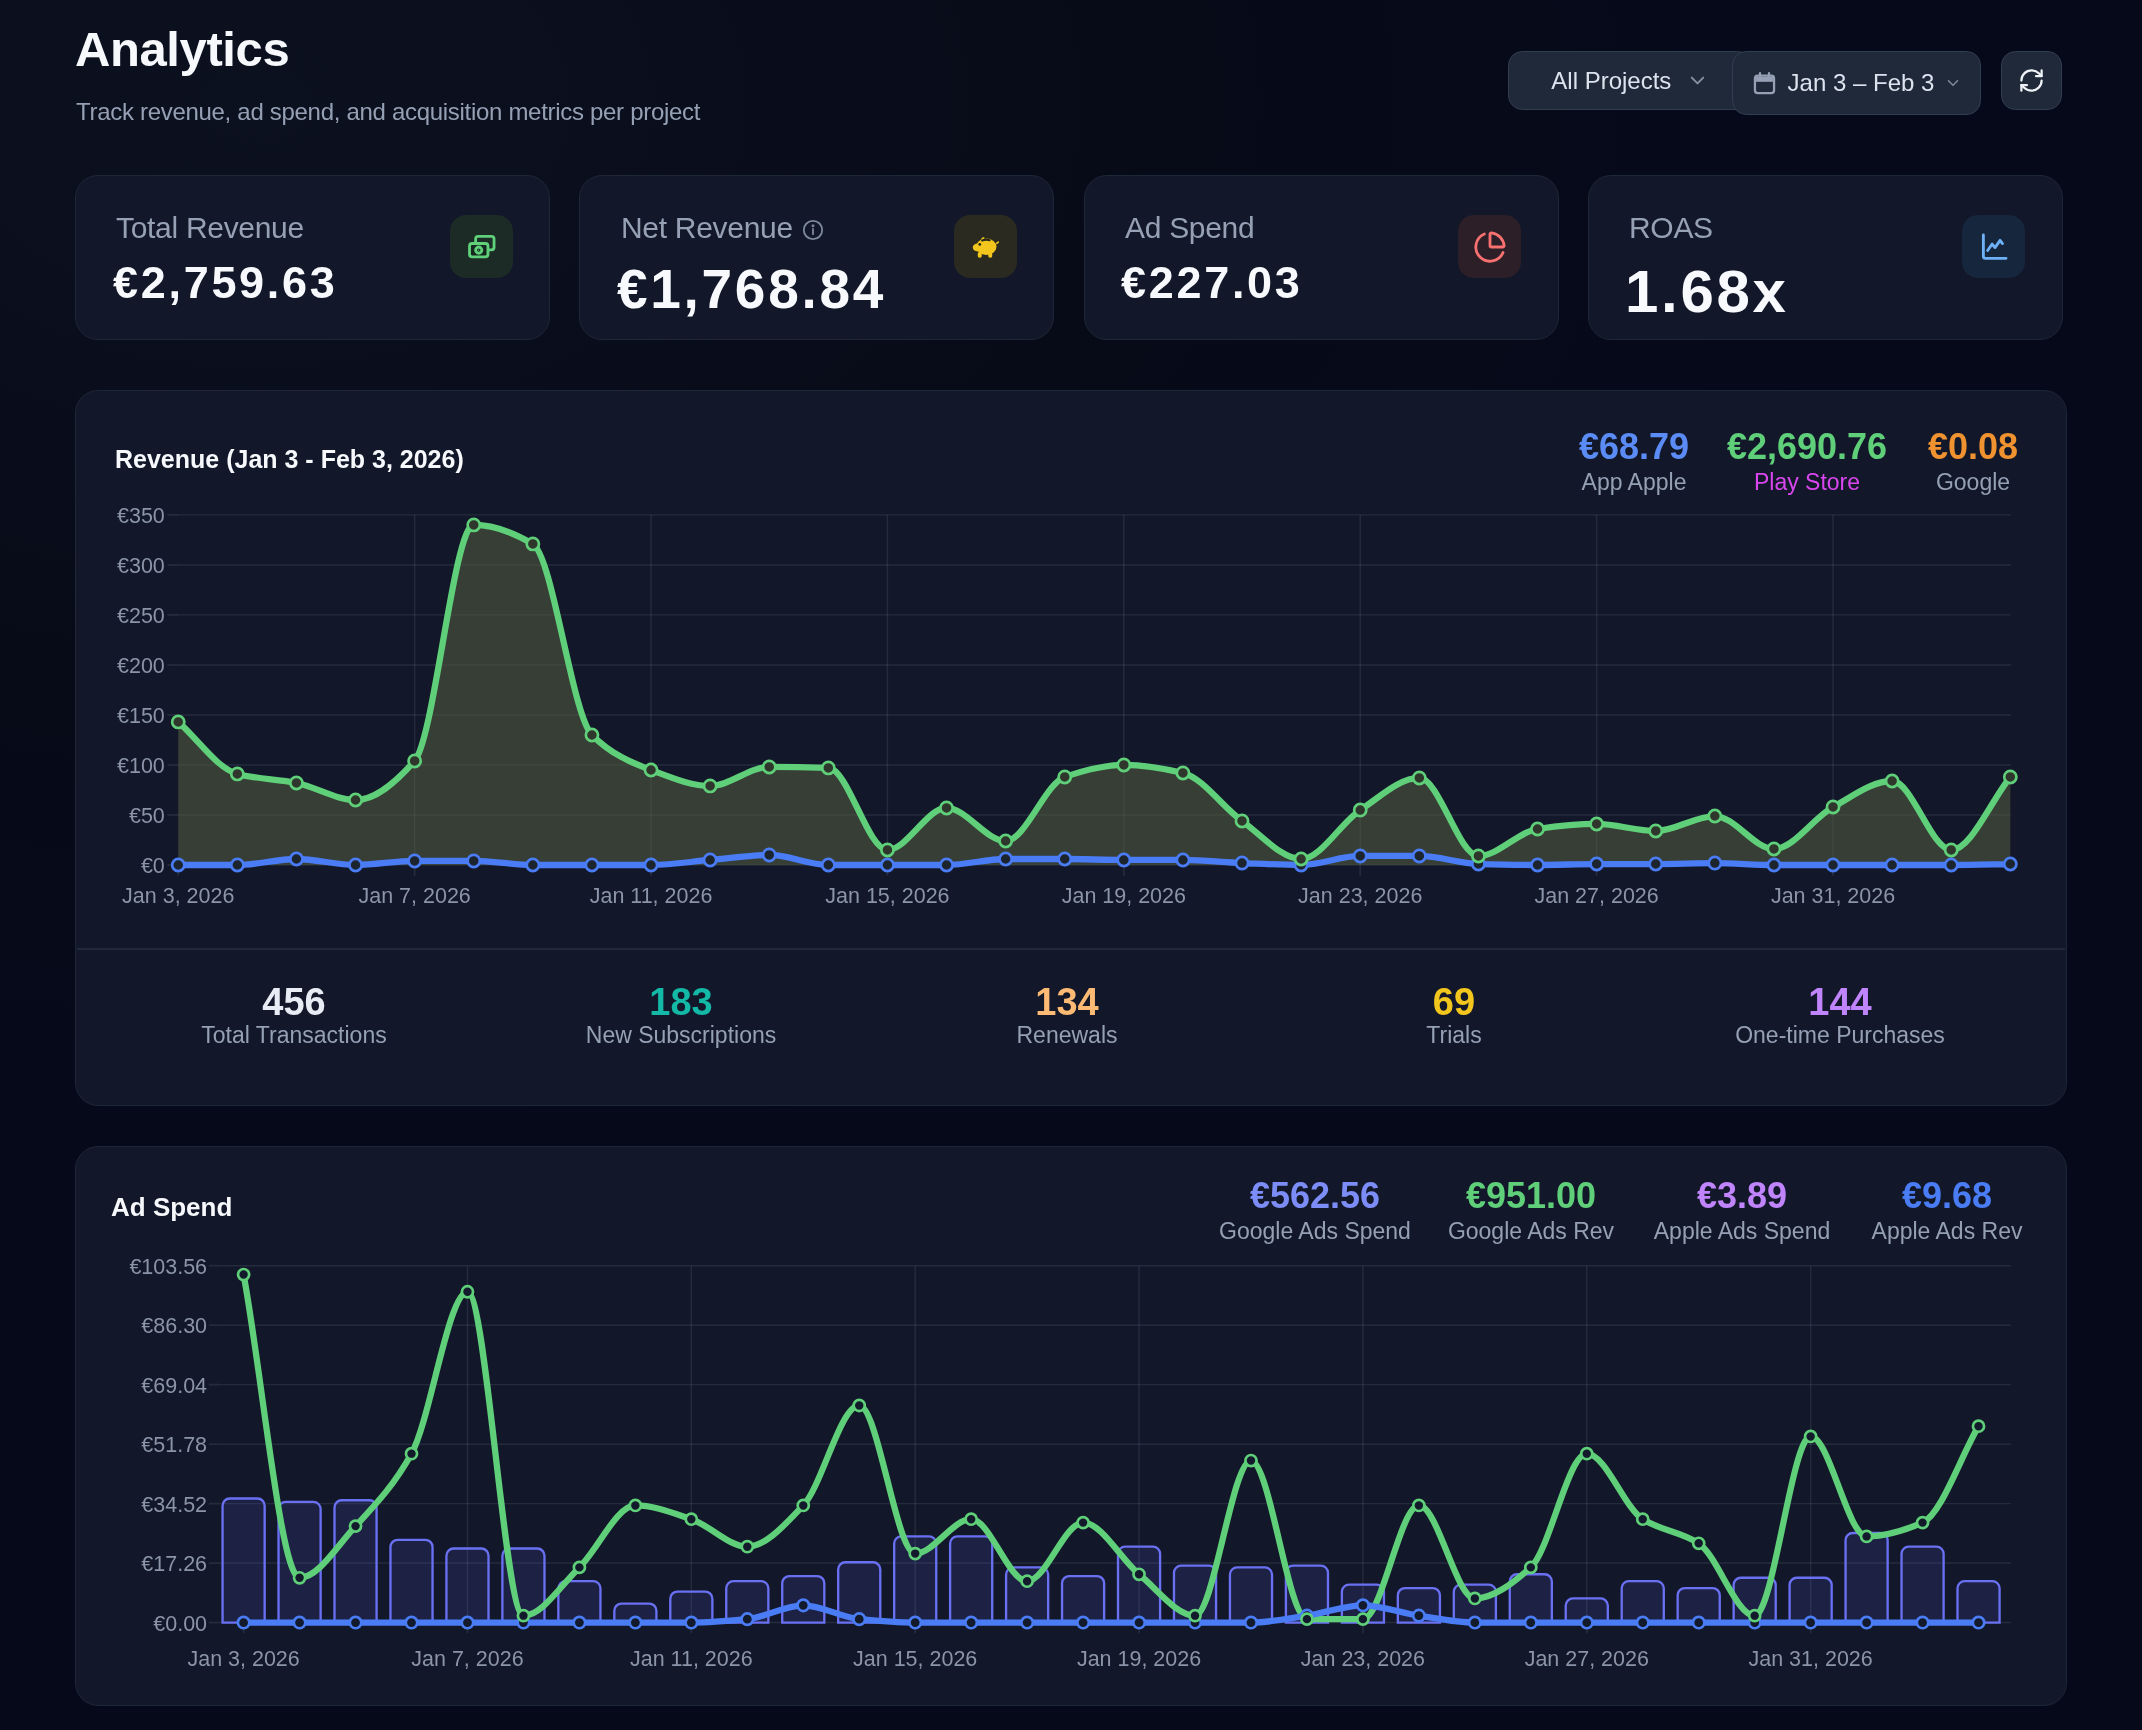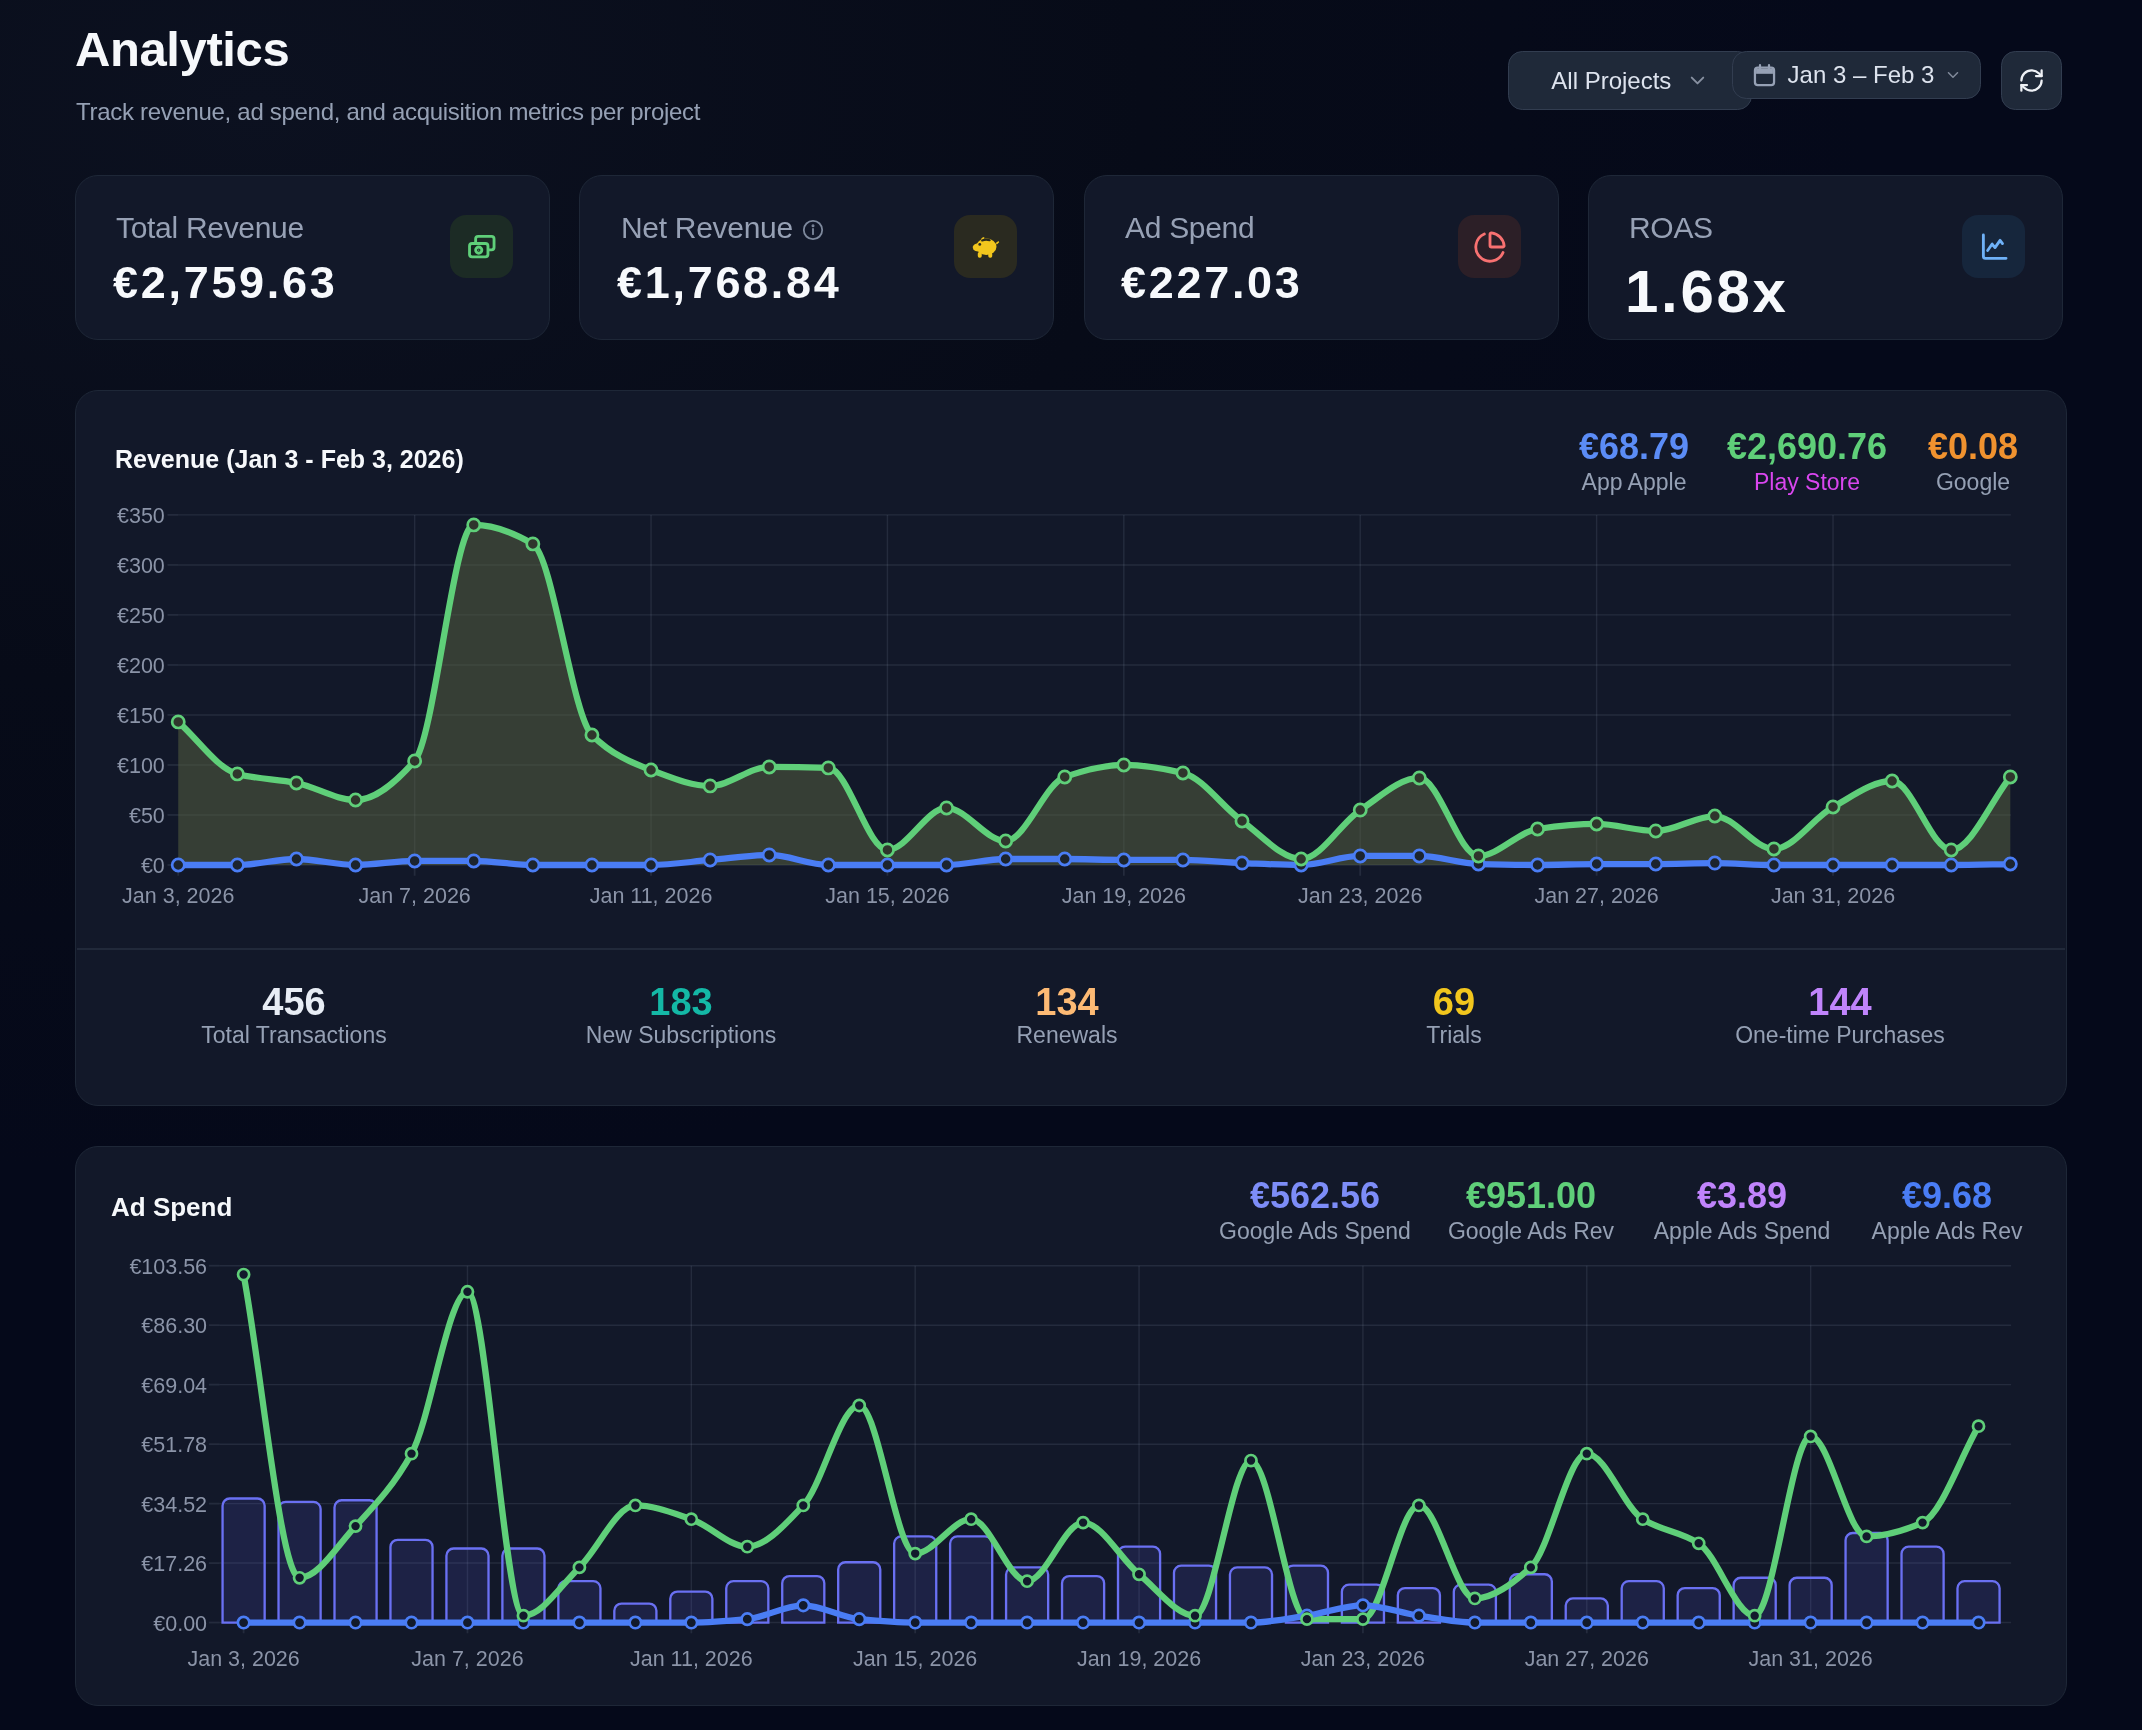--- a/index.html
+++ b/index.html
@@ -8,21 +8,21 @@
 .btn{position:absolute;background:#1f2939;border:1.8px solid #323d50;border-radius:14.3px;display:flex;align-items:center;justify-content:center;color:#dde3ee;font-size:24px}
 .icontile{position:absolute;width:63px;height:63px;border-radius:16px;display:flex;align-items:center;justify-content:center}
 </style></head><body>
 <div class="abs" style="left:75px;top:20.6px;font-size:49px;font-weight:bold;color:#f6f8fb;letter-spacing:-0.4px">Analytics</div>
 <div class="abs" style="left:76px;top:98px;font-size:24px;letter-spacing:-0.3px;color:#95a0b4">Track revenue, ad spend, and acquisition metrics per project</div>
 <div class="btn" style="left:1508px;top:51px;width:244px;height:59px;gap:14.3px">All Projects <span style="display:flex;opacity:.75">
       <svg width="23" height="23" viewBox="0 0 24 24" fill="none" stroke="#aab3c4" stroke-width="2" stroke-linecap="round" stroke-linejoin="round">
         <path d="m6 9 6 6 6-6"></path>
       </svg>
     </span></div>
-<div class="btn" style="left:1732px;top:51px;width:249px;height:48px;gap:10px">
+<div class="btn" style="left:1732px;top:51px;width:249px;height:64px;gap:10px">
     <svg width="27" height="27" viewBox="0 0 24 24" fill="none" stroke="#96a1b5" stroke-width="2" stroke-linecap="round">
       <rect x="3.5" y="5" width="17" height="15.5" rx="2.5"></rect>
       <path d="M8 2.8v4M16 2.8v4"></path>
       <rect x="4.5" y="6" width="15" height="4.5" fill="#96a1b5" stroke="none"></rect>
     </svg>
     <span>Jan 3 – Feb 3</span>
     <span style="display:flex;opacity:.7">
       <svg width="18" height="18" viewBox="0 0 24 24" fill="none" stroke="#aab3c4" stroke-width="2" stroke-linecap="round" stroke-linejoin="round">
         <path d="m6 9 6 6 6-6"></path>
       </svg>
@@ -46,21 +46,21 @@
       <circle cx="9.7" cy="14.2" r="2.2"></circle>
       <circle cx="9.7" cy="14.2" r="0.5" fill="#5fcf79" stroke="none"></circle>
     </svg>
   </div>
 <div class="card" style="left:579px;top:175px;width:475px;height:165px"></div>
 <div class="abs" style="left:621px;top:211px;font-size:30px;letter-spacing:-0.3px;color:#97a1b5">Net Revenue <svg width="24" height="24" viewBox="0 0 24 24" fill="none" stroke="#7e899d" stroke-width="1.8" style="vertical-align:-3.6px">
       <circle cx="12" cy="12" r="9.2"></circle>
       <path d="M12 11v5.2" stroke-linecap="round"></path>
       <circle cx="12" cy="7.8" r="0.6" fill="#7e899d"></circle>
     </svg></div>
-<div class="abs" style="left:617px;top:257px;font-size:45px;font-weight:bold;letter-spacing:2.7px;color:#f7f9fc">€1,768.84</div>
+<div class="abs" style="left:617px;top:257px;font-size:55px;font-weight:bold;letter-spacing:2.7px;color:#f7f9fc">€1,768.84</div>
 <div class="icontile" style="left:954px;top:215px;background:#2a2a20">
     <svg width="34" height="34" viewBox="0 0 24 24">
 <g fill="#f2c61d">
 <ellipse cx="12.2" cy="11.8" rx="7.2" ry="5.8"></ellipse>
 <path d="M5.5 9.5c-1.6.2-2.6 1.2-2.8 2.4-.2 1.2.5 2.5 1.9 2.9l1.8.3z"></path>
 <path d="M8.2 6.9c.4-1.2 1.6-2 2.6-2l-.2 2.4z"></path>
 <rect x="6.2" y="15.5" width="2.8" height="4" rx="1.2"></rect>
 <rect x="13.6" y="15.5" width="2.8" height="4" rx="1.2"></rect>
 <path d="M18.9 9.2l1.9-1.4.5.9-1.7 1.5z"></path>
 </g>

